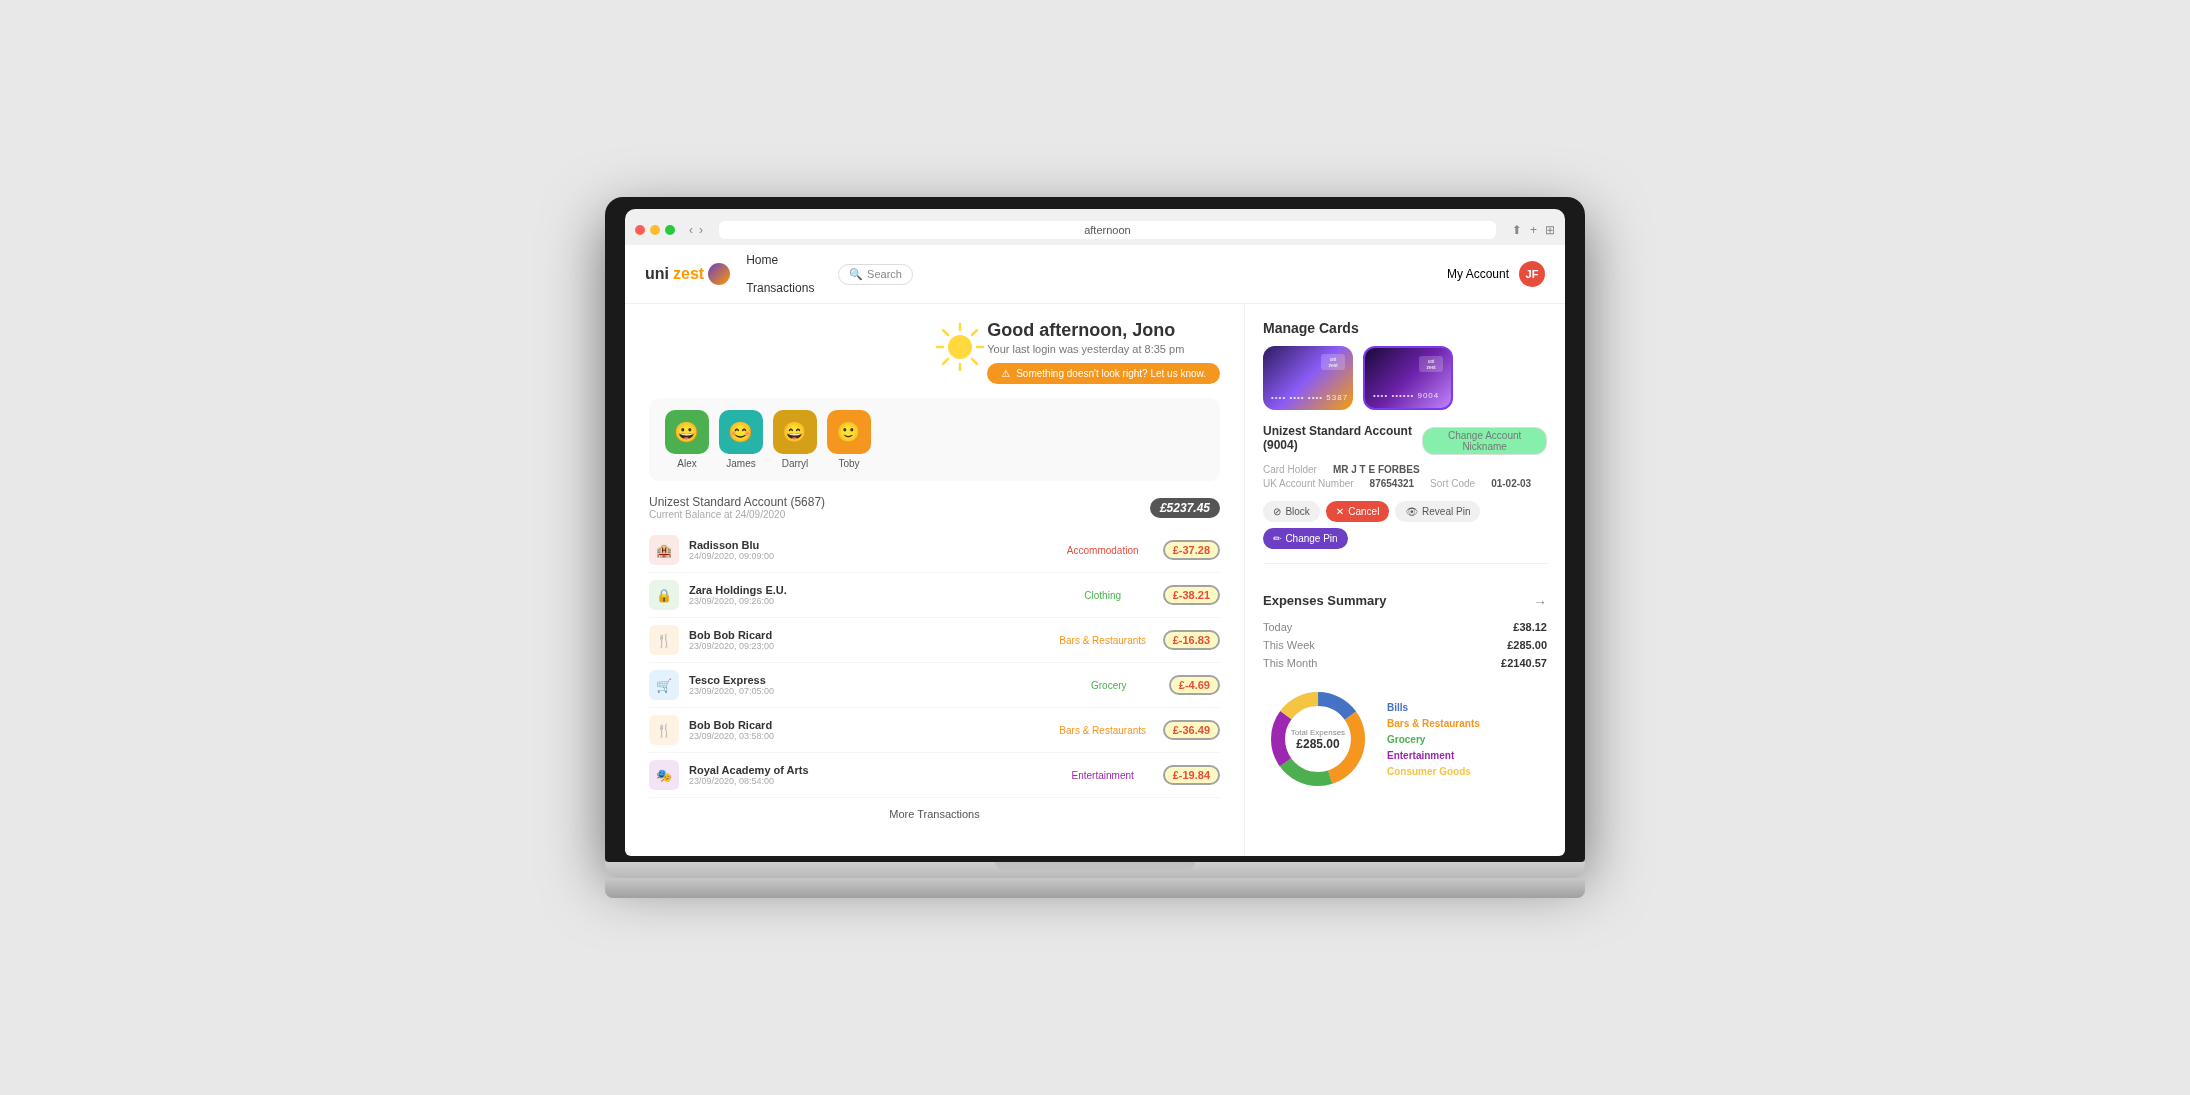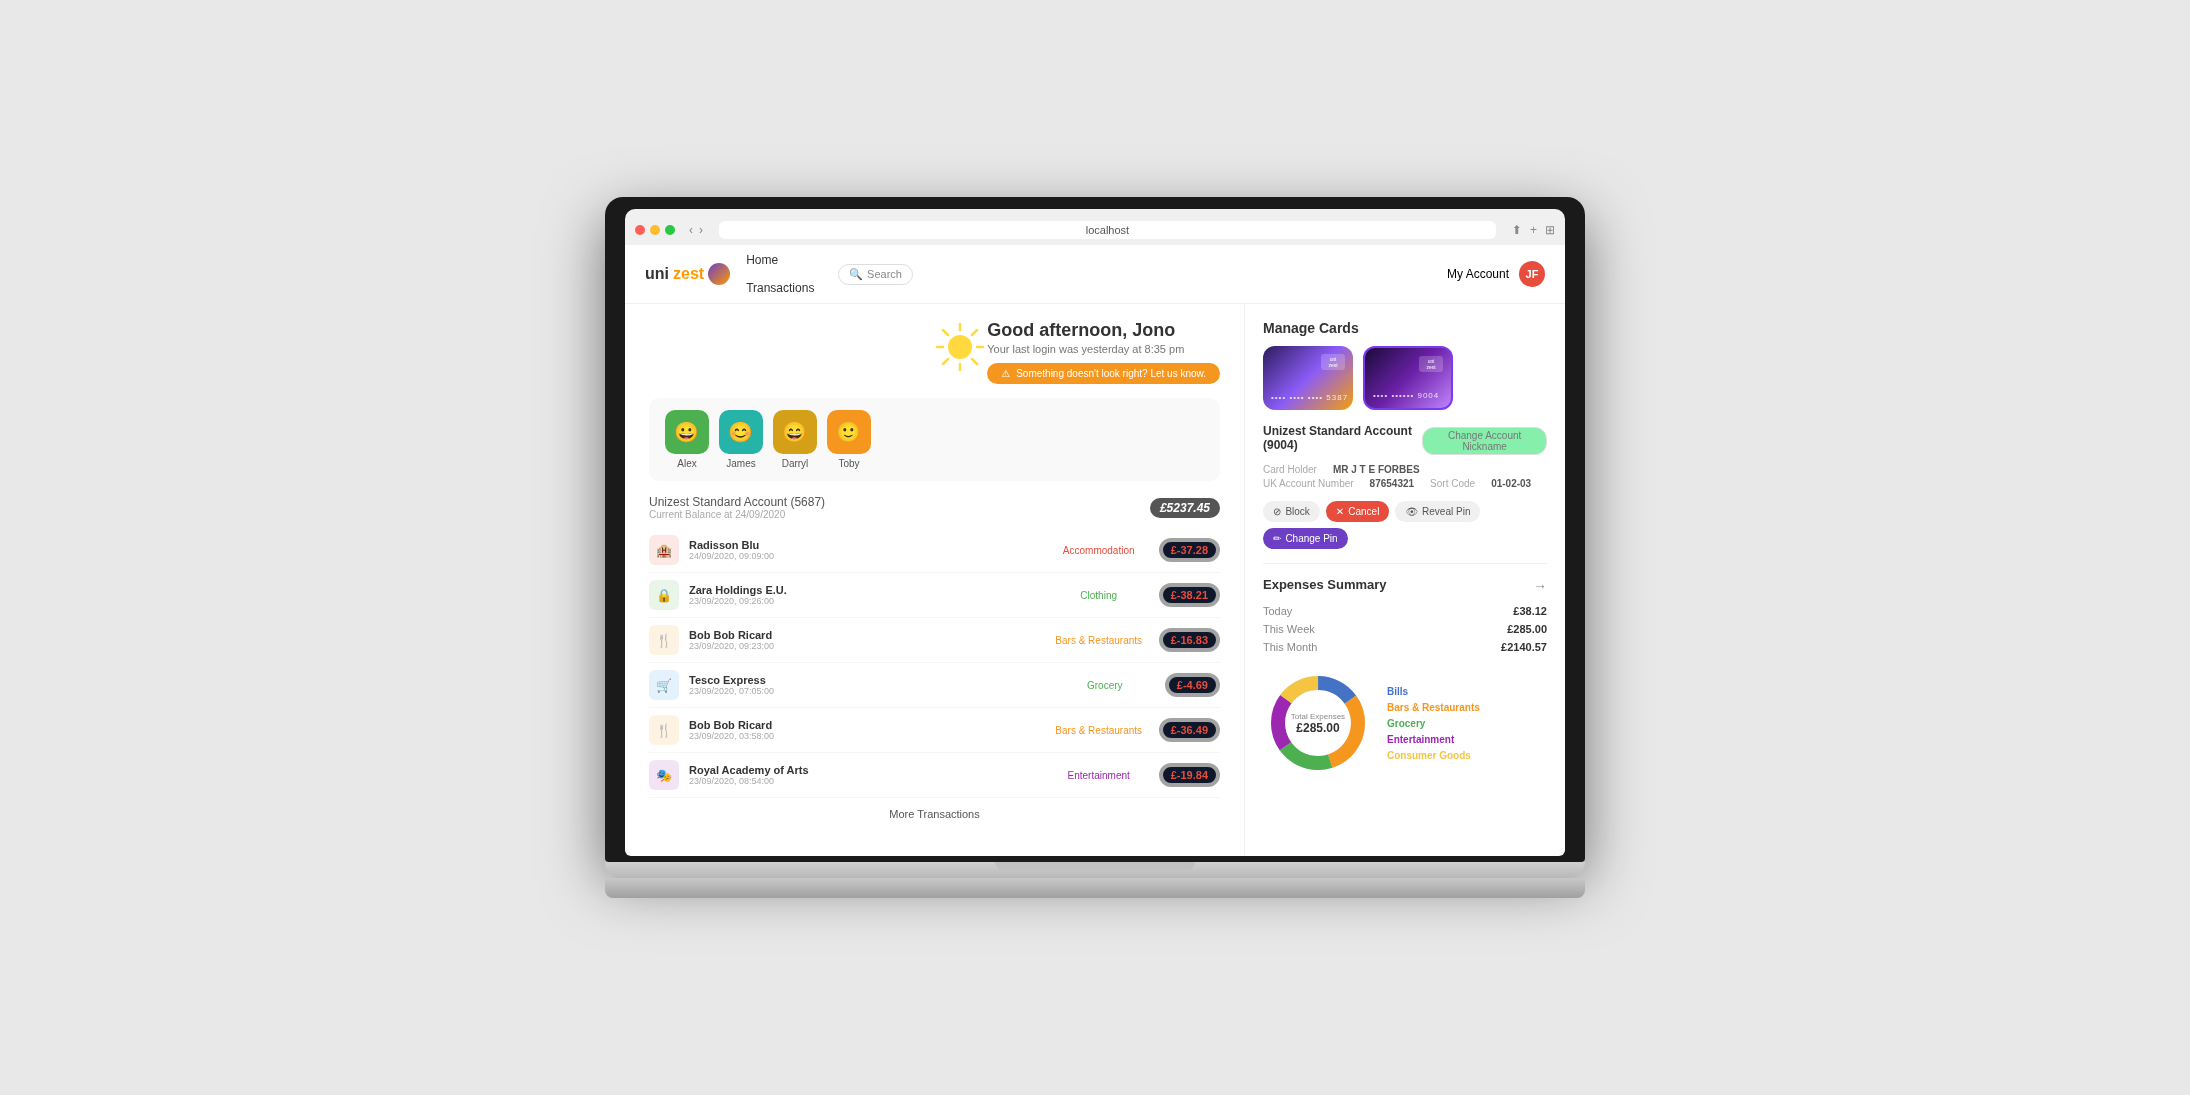--- a/index.html
+++ b/index.html
@@ -315,22 +315,22 @@
     }
     .tx-category {
       font-size: 10px;
       flex: 0 0 100px;
       text-align: center;
     }
     .tx-amount {
       font-size: 11px;
       font-weight: 600;
       color: #e74c3c;
-      background: #0f172a;
-      border: 4px solid #a3a3a3;
+      background: #fef9c3;
+      border: 2px solid #a3a3a3;
       border-radius: 12px;
       padding: 2px 8px;
     }
 
     .more-tx {
       text-align: center;
       font-size: 11px;
       color: #555;
       padding: 10px;
       cursor: pointer;
@@ -444,20 +444,21 @@
     .expenses-section {
       border-top: 1px solid #f0f0f0;
       padding-top: 12px;
     }
 
     .expenses-header {
       display: flex;
       justify-content: space-between;
       align-items: center;
       margin-bottom: 10px;
+      margin-top: 16px;
     }
 
     .expenses-title {
       font-size: 13px;
       font-weight: 700;
       color: #333;
     }
 
     .expenses-rows {
       margin-bottom: 12px;
@@ -544,21 +545,21 @@
       <div class="browser-titlebar">
         <div class="traffic-lights">
           <div class="tl tl-red"></div>
           <div class="tl tl-yellow"></div>
           <div class="tl tl-green"></div>
         </div>
         <div class="browser-controls">
           <span>‹</span>
           <span>›</span>
         </div>
-        <div class="address-bar">localhost</div>
+        <div class="address-bar">afternoon</div>
         <div class="browser-actions">
           <span>⬆</span>
           <span>+</span>
           <span>⊞</span>
         </div>
       </div>
     </div>
 
     <div class="browser-content">
 

